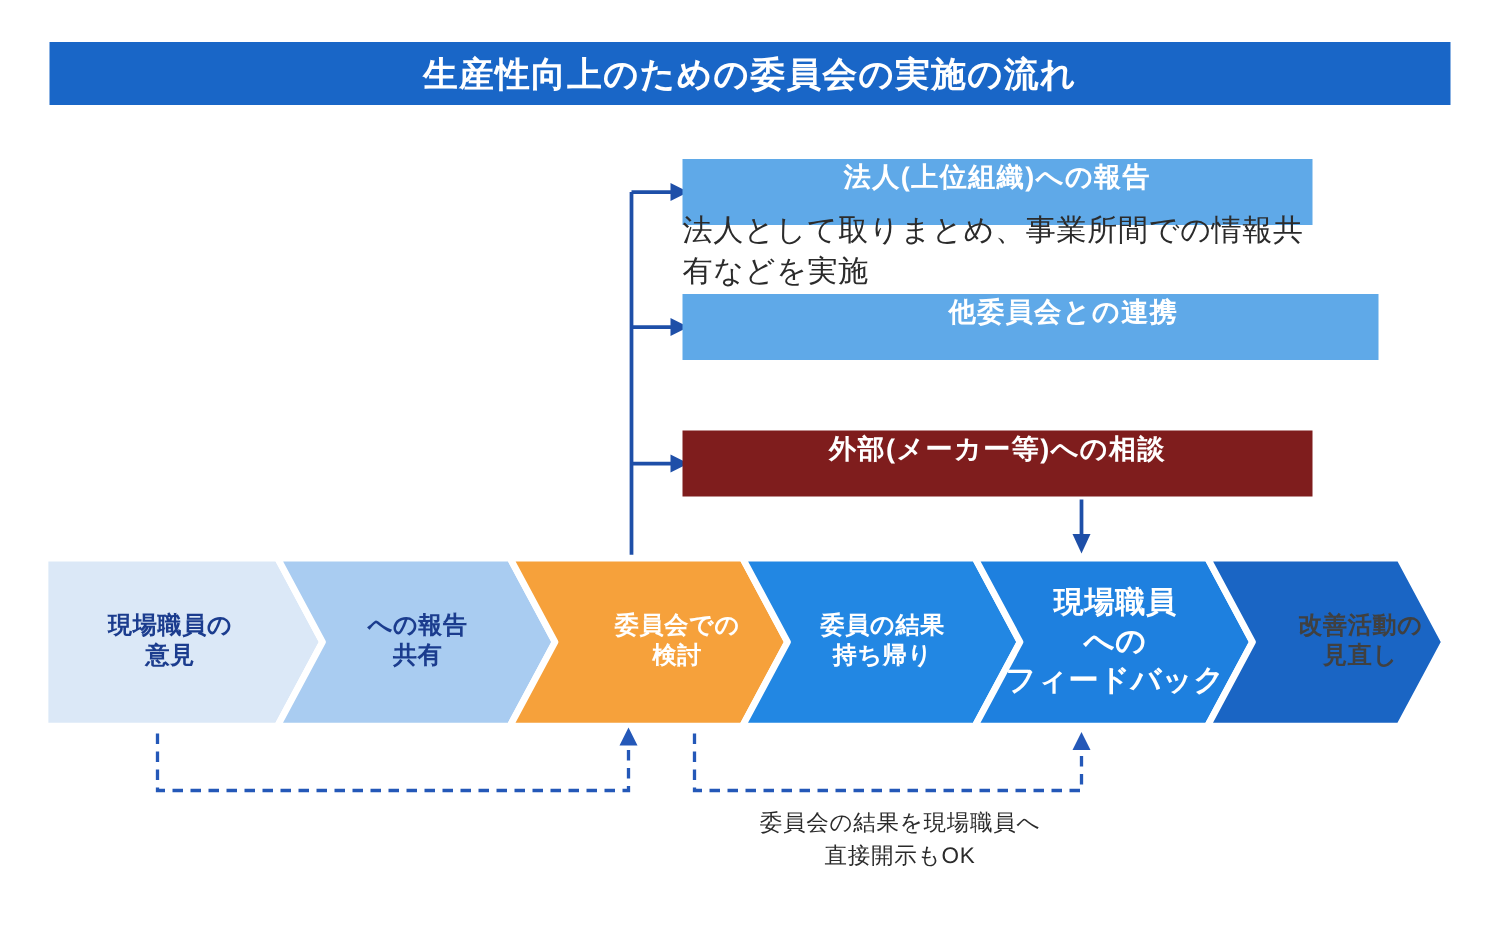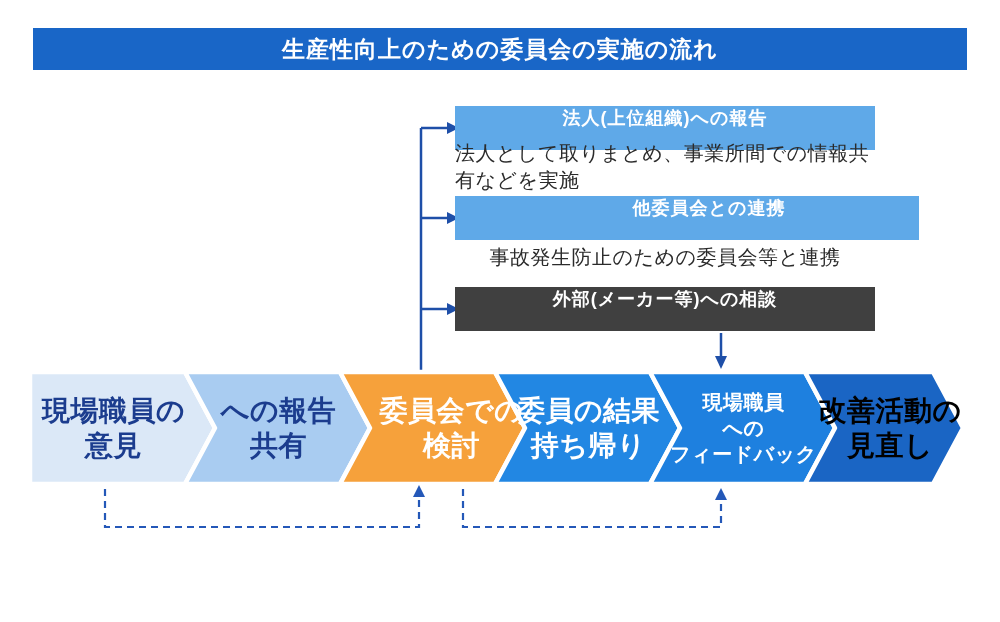--- a/index.html
+++ b/index.html
@@ -30,21 +30,21 @@
   .bnote{
     left:455px;width:420px;height:24px;
     display:flex;align-items:center;justify-content:center;
     color:#2b2b2b;font-size:20px;letter-spacing:0.5px;
   }
   
   .step-label{
     top:372px;height:112px;
     display:flex;align-items:center;justify-content:center;
     text-align:center;white-space:pre-line;
-    font-size:28px;font-weight:bold;line-height:1.25;letter-spacing:0.5px;
+    font-size:16px;font-weight:bold;line-height:1.25;letter-spacing:0.5px;
   }
   .step-label.small{font-size:20px;line-height:1.3;}
   
   .annot{
     text-align:center;white-space:pre-line;
     color:#2b2b2b;font-size:15px;line-height:1.45;letter-spacing:0.5px;
   }
 </style>
 </head>
 <body>
@@ -91,34 +91,35 @@
   </svg>
 
   <div class="abs bbox" style="top: 106px; background-color: rgb(95, 169, 232);">
     <span>法人(上位組織)への報告</span>
   </div>
   <div class="abs bnote" style="top:155px;">法人として取りまとめ、事業所間での情報共有などを実施</div>
 
   <div class="abs bbox" style="top: 196px; background-color: rgb(95, 169, 232); padding-left: 44px;">
     <span>他委員会との連携</span>
   </div>
-  <div class="abs bnote" style="top:245px;">事故発生防止のための委員会等と連携</div>
 
-  <div class="abs bbox" style="top: 287px; background-color: #404040;">
+  <div class="abs bbox" style="top: 287px; background-color: #7f1d1d;">
     <span>外部(メーカー等)への相談</span>
   </div>
 
   <div class="abs step-label" style="left: 32px; width: 163px; color: rgb(27, 60, 142);">現場職員の
 意見</div>
   <div class="abs step-label" style="left: 197px; width: 163px; color: rgb(27, 60, 142);">への報告
 共有</div>
   <div class="abs step-label" style="left: 370px; width: 163px; color: rgb(255, 255, 255);">委員会での
 検討</div>
   <div class="abs step-label small" style="left: 662px; width: 163px; color: rgb(255, 255, 255);">現場職員
 への
 フィードバック</div>
   <div class="abs step-label" style="left: 507px; width: 163px; color: rgb(255, 255, 255);">委員の結果
 持ち帰り</div>
-  <div class="abs step-label" style="left: 815px; width: 150px; color: #000000;">改善活動の
+  <div class="abs step-label" style="left: 832px; width: 150px; color: #404040;">改善活動の
 見直し</div>
 
+  <div class="abs annot" style="left:455px;top:538px;width:290px;">委員会の結果を現場職員へ
+直接開示もOK</div>
 
 </div>
 
 </body></html>

